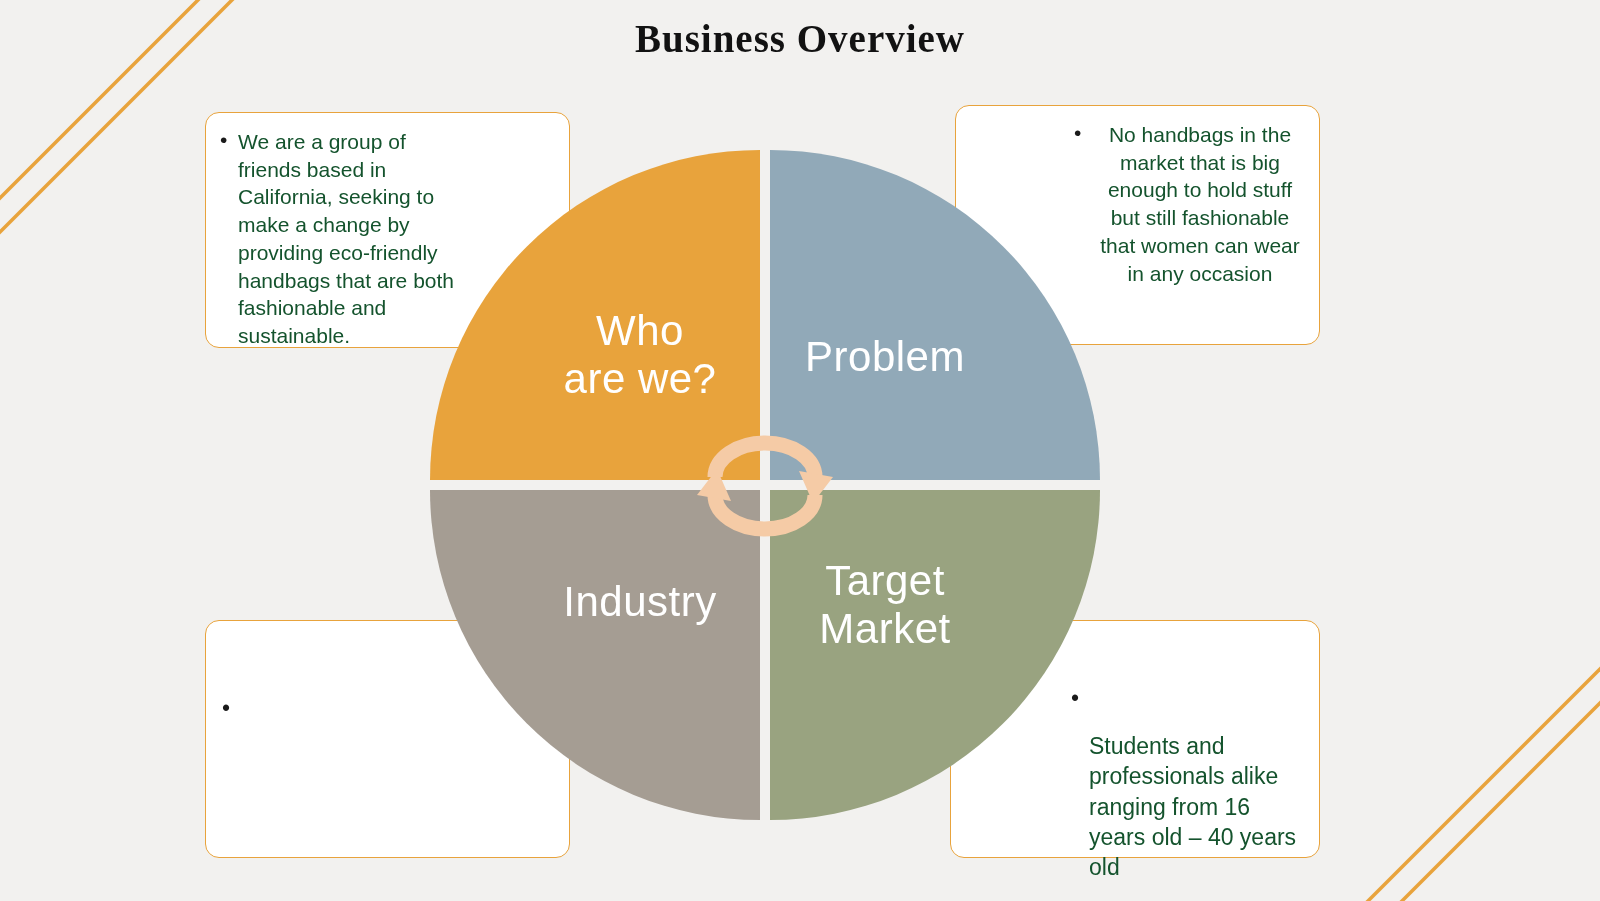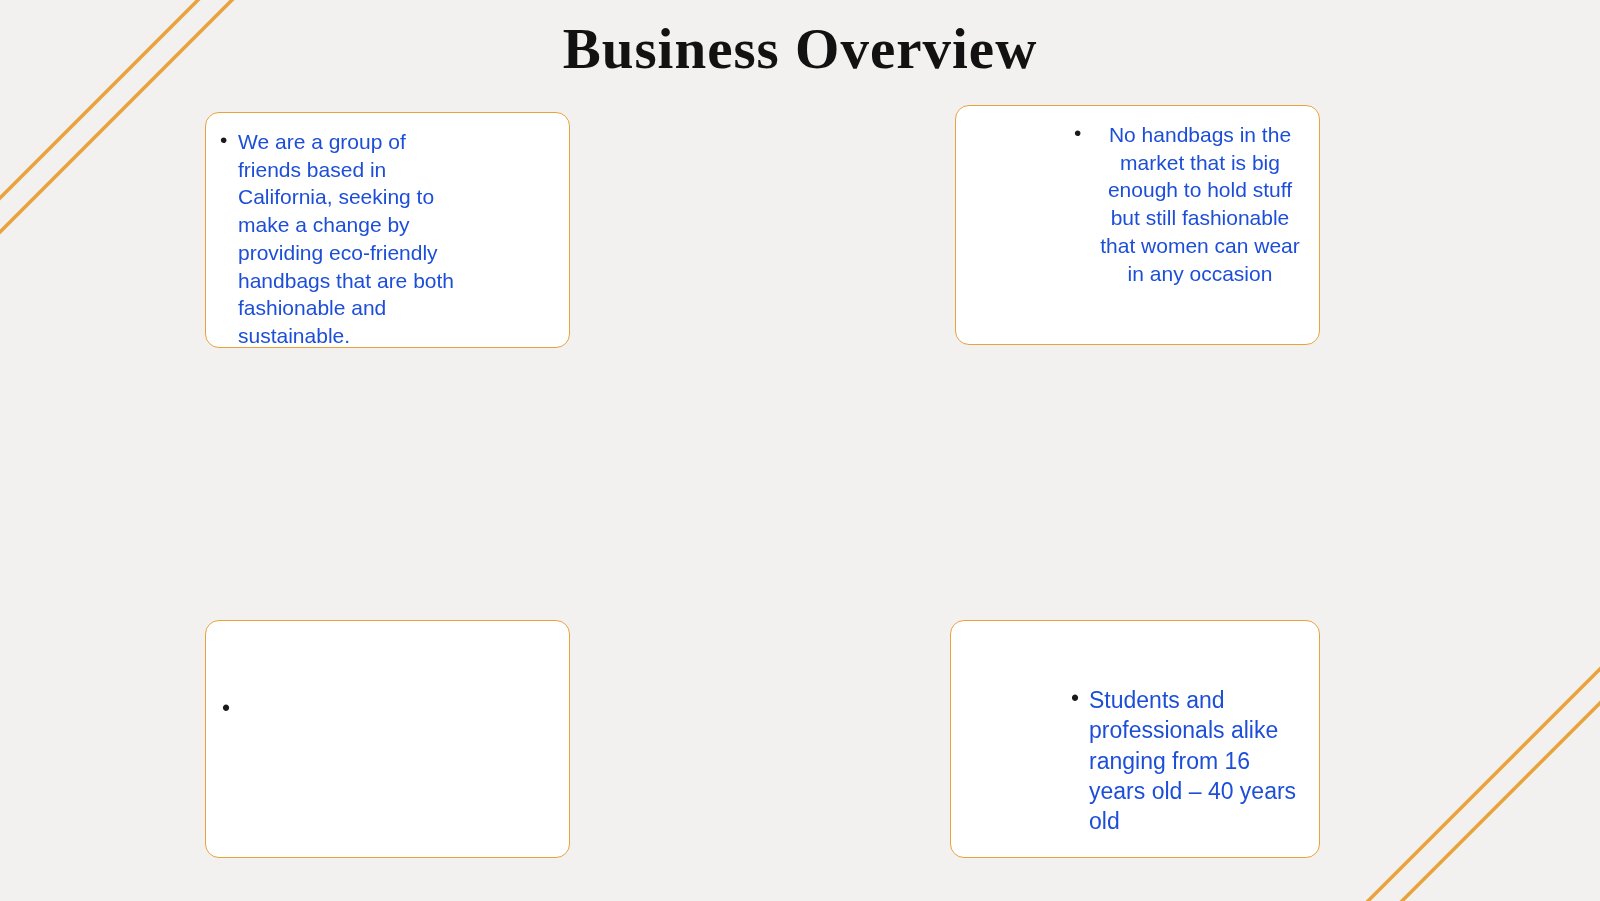--- a/index.html
+++ b/index.html
@@ -19,21 +19,21 @@
   .corner line { stroke-width:3.5; fill:none; }
 
   
   .title {
     position:absolute;
     left:0; top:16px; width:100%;
     margin:0;
     text-align:center;
     font-family:"Liberation Serif", serif;
     font-weight:700;
-    font-size:57px;
+    font-size:39px;
     letter-spacing:1px;
   }
 
   
   .diagram {
     position:absolute;
     left:430px; top:150px;
     width:670px; height:670px;
     display:grid;
     grid-template-columns:330px 330px;
@@ -84,29 +84,29 @@
   .c3 { left:205px; top:620px;  width:365px; height:238px; padding:74px 10px 10px 16px; }
   .c4 { left:950px; top:620px;  width:370px; height:238px; padding:64px 10px 10px 120px; }
 
   .bullet-row { display:flex; align-items:flex-start; }
   .bullet {
     flex:0 0 auto;
     width:18px;
     color:#1a1a1a;
   }
   .ctext {
-    color:#1d4ed8;
+    color:#14532d;
     line-height:1.32;
   }
   .c1 .bullet, .c1 .ctext, .c2 .bullet, .c2 .ctext { font-size:21px; }
   .c3 .bullet, .c3 .ctext, .c4 .bullet, .c4 .ctext { font-size:23px; }
   .c1 .ctext { max-width:226px; }
   .c2 .ctext { max-width:216px;text-align:center; }
   .c3 .ctext { max-width:202px; }
-  .c4 .ctext { max-width:218px; }
+  .c4 .ctext { max-width:218px;margin-top:46px; }
 </style>
 </head>
 <body>
 
 <div class="slide" style="background-color: rgb(242, 241, 239);">
 
   <svg class="corner tl" viewBox="0 0 260 260">
     <line x1="208" y1="-10" x2="-10" y2="208" stroke="#E8A33C"></line>
     <line x1="242" y1="-10" x2="-10" y2="242" stroke="#E8A33C"></line>
   </svg>
@@ -137,14 +137,34 @@
     </div>
   </div>
 
   <div class="callout c4" style="border-color: rgb(232, 163, 60);">
     <div class="bullet-row">
       <span class="bullet">•</span>
       <span class="ctext">Students and professionals alike ranging from 16 years old – 40 years old</span>
     </div>
   </div>
 
+  <div class="diagram">
+    <div class="q q-tl" style="background-color: rgb(232, 163, 60);"></div>
+    <div class="q q-tr" style="background-color: rgb(145, 169, 184);"></div>
+    <div class="q q-bl" style="background-color: rgb(165, 157, 147);"></div>
+    <div class="q q-br" style="background-color: rgb(153, 163, 128);"></div>
+
+    <div class="qlabel l-tl">Who
+are we?</div>
+    <div class="qlabel l-tr">Problem</div>
+    <div class="qlabel l-bl">Industry</div>
+    <div class="qlabel l-br">Target
+Market</div>
+
+    <svg class="cycle" viewBox="0 0 160 140">
+      <path d="M30 62 A50 34 0 0 1 130 62" fill="none" stroke-width="15" stroke="#F5CBA6"></path>
+      <polygon points="114,56 148,62 128,88" fill="#F5CBA6"></polygon>
+      <path d="M130 80 A50 34 0 0 1 30 80" fill="none" stroke-width="15" stroke="#F5CBA6"></path>
+      <polygon points="46,86 12,80 32,54" fill="#F5CBA6"></polygon>
+    </svg>
+  </div>
 
 </div>
 
 </body></html>

